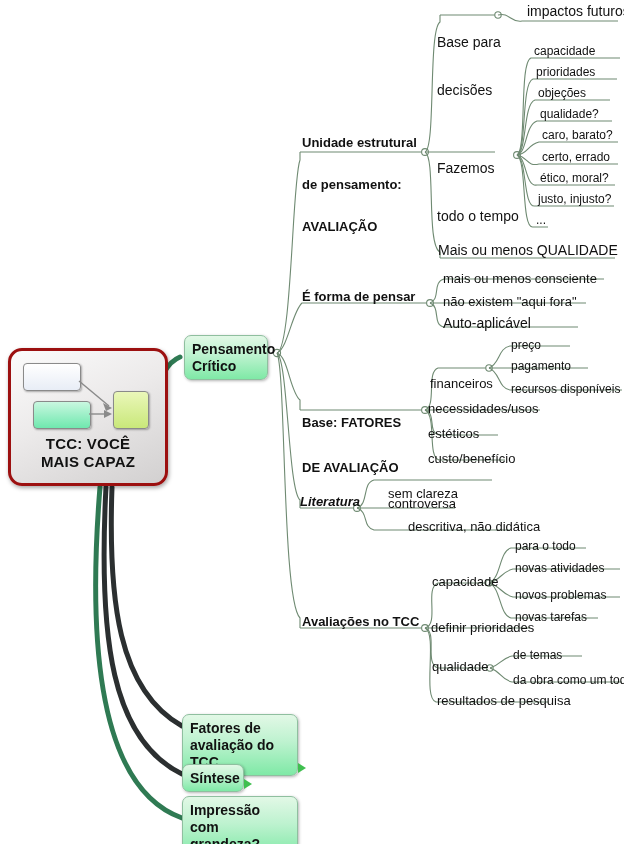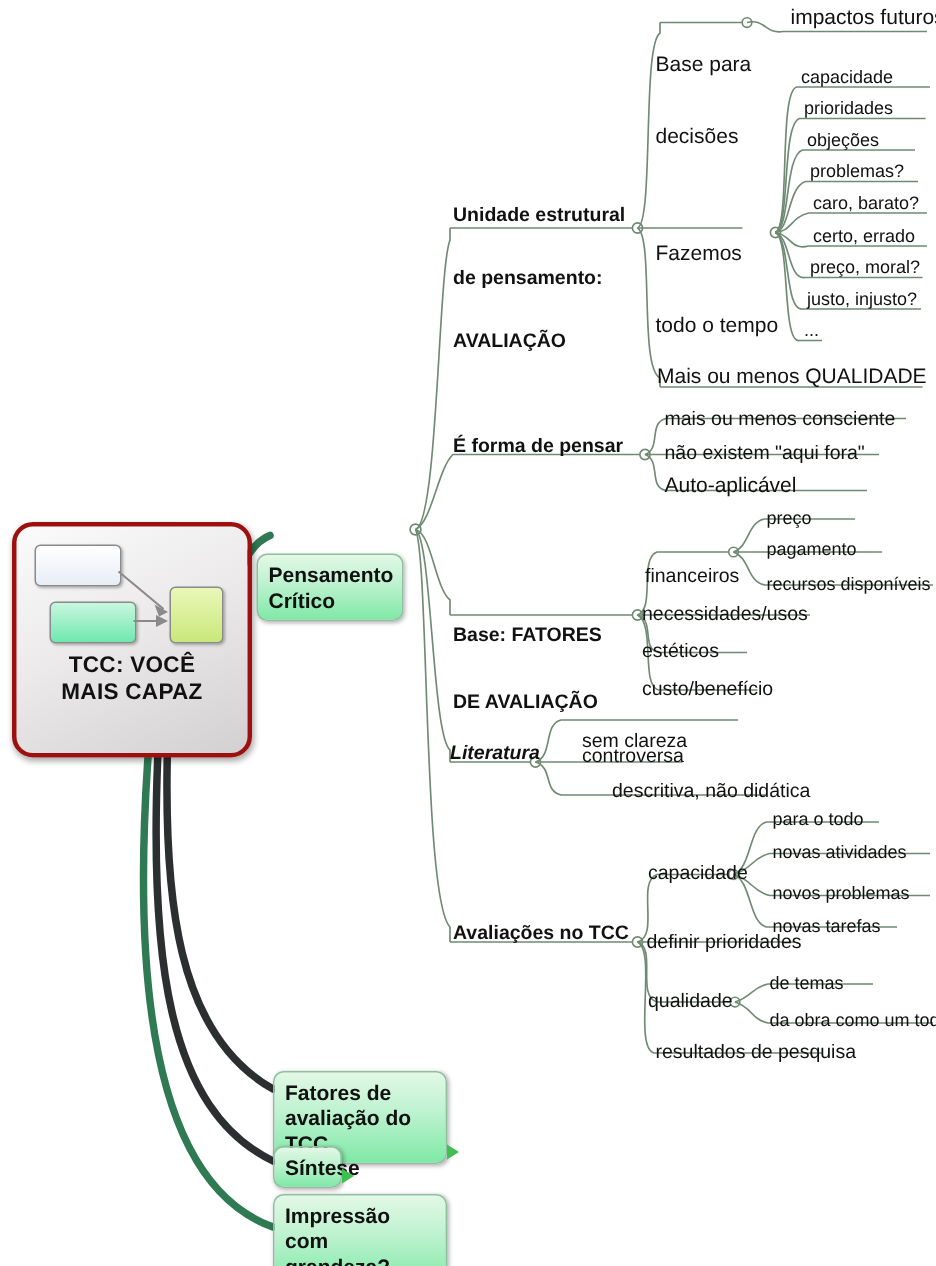--- a/index.html
+++ b/index.html
@@ -6,21 +6,21 @@
   body{
     width:624px;height:844px;position:relative;overflow:hidden;
     font-family:"Liberation Sans","DejaVu Sans",sans-serif;
     -webkit-font-smoothing:antialiased;
   }
   #map{position:absolute;left:0;top:0;width:624px;height:844px;}
   svg.wires{position:absolute;left:0;top:0;width:624px;height:844px;pointer-events:none;}
 
   
   .root-node{
-    position:absolute;left:8px;top:348px;width:160px;height:157px;
+    position:absolute;left:8px;top:348px;width:160px;height:138px;
     border:3px solid #9c1010;border-radius:14px;
     background:linear-gradient(155deg,#fbfbfb 0%,#eceaea 45%,#d2d0d0 100%);
     box-shadow:1px 2px 4px rgba(0,0,0,.35);
     box-sizing:border-box;
   }
   .root-mini{position:absolute;left:0;top:0;width:154px;height:86px;}
   .mini-box{position:absolute;border:1px solid #8a8a8a;border-radius:4px;box-shadow:1px 1px 2px rgba(0,0,0,.3);}
   .mini-white{left:12px;top:12px;width:56px;height:26px;background:linear-gradient(180deg,#ffffff 0%,#e8edf6 100%);}
   .mini-green{left:22px;top:50px;width:56px;height:26px;background:linear-gradient(180deg,#c9f7e0 0%,#6fe8ae 100%);}
   .mini-yellow{left:102px;top:40px;width:34px;height:36px;background:linear-gradient(180deg,#eaf7b9 0%,#c9e87a 100%);}
@@ -155,33 +155,33 @@
           <polygon points="101,63 93,59 93,67"></polygon>
         </g>
       </svg>
     </div>
     <div class="root-title">
       <div>TCC: VOCÊ</div>
       <div>MAIS CAPAZ</div>
     </div>
   </div>
 
-  <div class="gnode" style="left:171px;top:335px;width:98px;margin-top:34px;">
+  <div class="gnode" style="left:184px;top:335px;width:84px;">
     <span>Pensamento</span><br>
     <span>Crítico</span>
     
   </div>
 
   <div class="gnode" style="left:182px;top:714px;width:116px;">
     <span>Fatores de</span><br>
     <span>avaliação do TCC</span>
     <span class="marker"></span>
   </div>
 
-  <div class="gnode" style="left:182px;top:764px;width:46px;">
+  <div class="gnode" style="left:182px;top:764px;width:62px;">
     <span>Síntese</span>
     <span class="marker"></span>
   </div>
 
   <div class="gnode" style="left:182px;top:796px;width:116px;">
     <span>Impressão com</span><br>
     <span>grandeza?</span>
     
   </div>
 
@@ -198,24 +198,24 @@
   <div class="blabel b2big" style="left:527px;top:4px;">impactos futuros</div>
 
   <div class="blabel b2big" style="left:437px;top:128px;line-height:16px;">
     <div>Fazemos</div>
     <div>todo o tempo</div>
   </div>
 
   <div class="blabel b3" style="left:534px;top:44px;">capacidade</div>
   <div class="blabel b3" style="left:536px;top:65px;">prioridades</div>
   <div class="blabel b3" style="left:538px;top:86px;">objeções</div>
-  <div class="blabel b3" style="left:540px;top:107px;">problemas?</div>
+  <div class="blabel b3" style="left:540px;top:107px;">qualidade?</div>
   <div class="blabel b3" style="left:542px;top:128px;">caro, barato?</div>
   <div class="blabel b3" style="left:542px;top:150px;">certo, errado</div>
-  <div class="blabel b3" style="left:540px;top:171px;">preço, moral?</div>
+  <div class="blabel b3" style="left:540px;top:171px;">ético, moral?</div>
   <div class="blabel b3" style="left:538px;top:192px;">justo, injusto?</div>
   <div class="blabel b3" style="left:536px;top:213px;">...</div>
 
   <div class="blabel b2big" style="left:438px;top:243px;">Mais ou menos QUALIDADE</div>
 
   <div class="blabel b1" style="left:302px;top:289px;">É forma de pensar</div>
   <div class="blabel b2" style="left:443px;top:271px;">mais ou menos consciente</div>
   <div class="blabel b2" style="left:443px;top:294px;">não existem "aqui fora"</div>
   <div class="blabel b2big" style="left:443px;top:316px;">Auto-aplicável</div>
 

